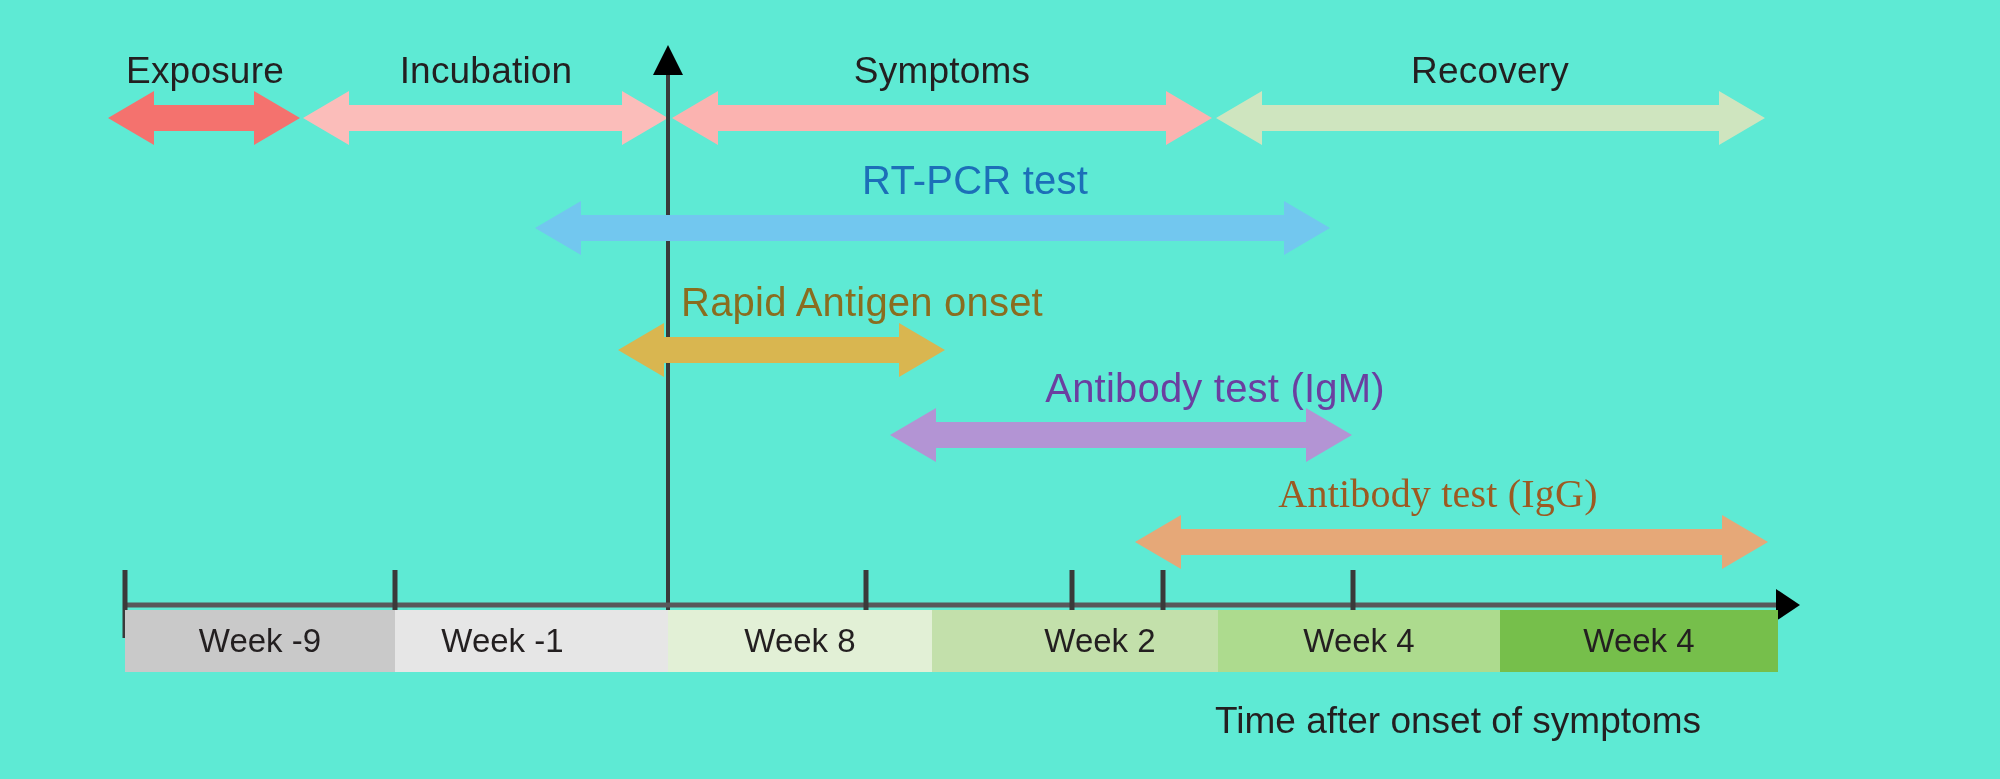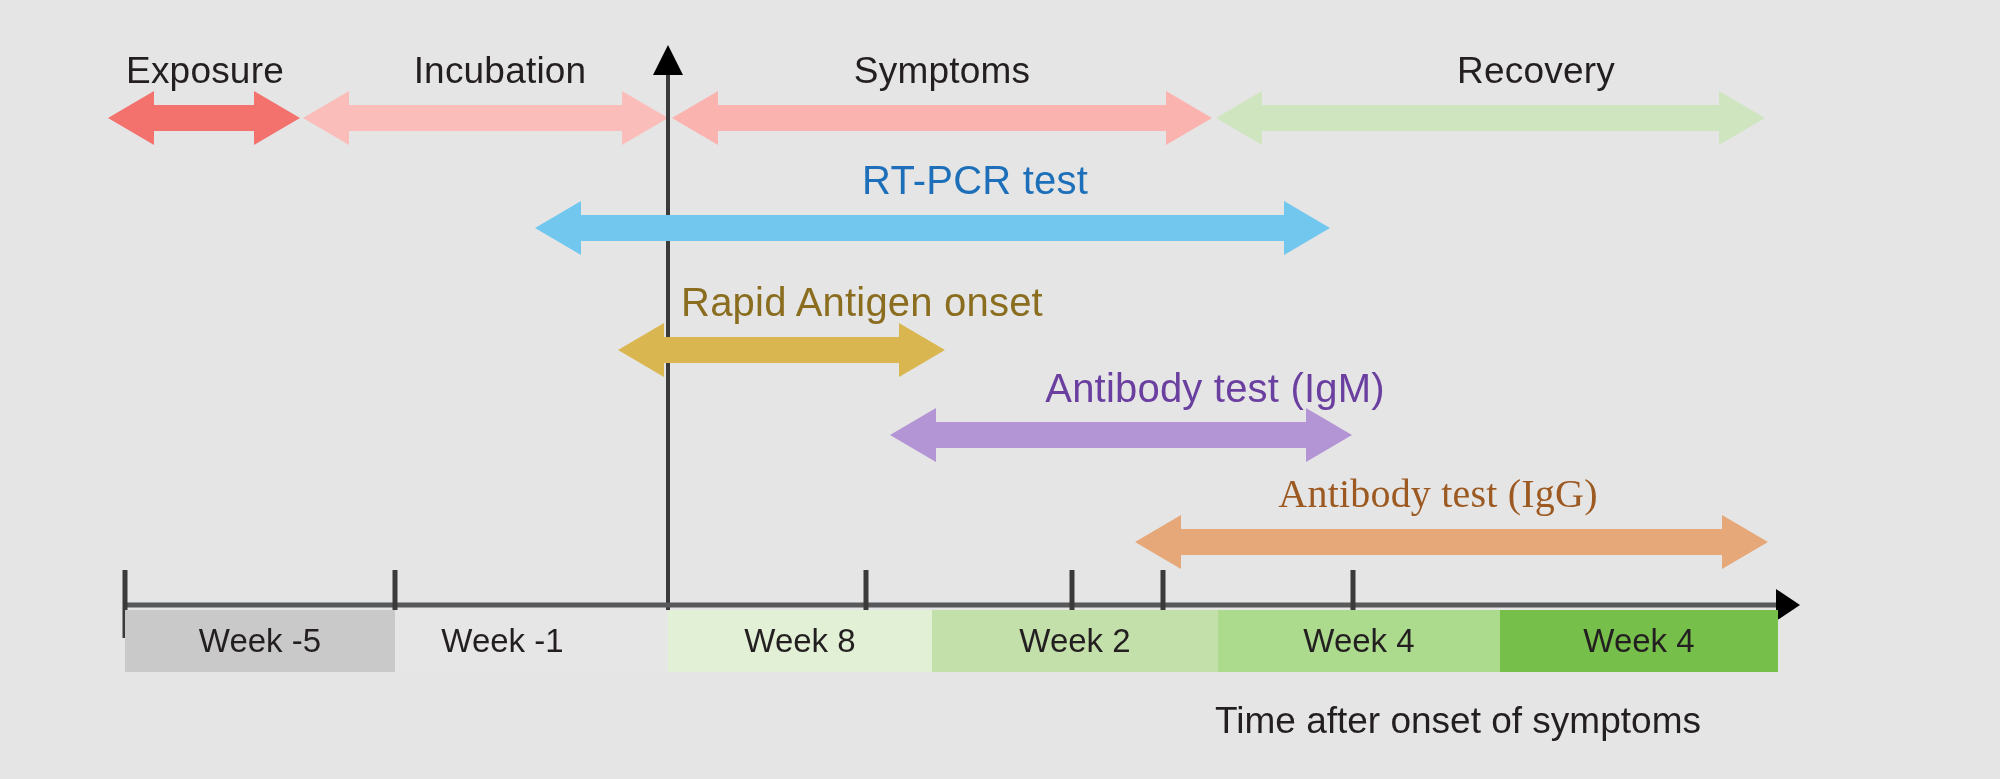--- a/index.html
+++ b/index.html
@@ -7,21 +7,21 @@
     padding: 0;
     background: #ffffff;
   }
   body {
     font-family: "Liberation Sans", sans-serif;
   }
   #stage {
     position: relative;
     width: 2000px;
     height: 779px;
-    background: #e5e5e5;
+    background: #5eead4;
     overflow: hidden;
   }
 
   .arrow-label {
     position: absolute;
     font-size: 40px;
     line-height: 1;
     white-space: nowrap;
     color: #231f20;
     letter-spacing: 0.2px;
@@ -77,35 +77,35 @@
       <line x1="125" y1="570" x2="125" y2="638" stroke="#3a3a3a" stroke-width="5"></line>
       <line x1="395" y1="570" x2="395" y2="638" stroke="#3a3a3a" stroke-width="5"></line>
       <line x1="866" y1="570" x2="866" y2="638" stroke="#3a3a3a" stroke-width="5"></line>
       <line x1="1072" y1="570" x2="1072" y2="638" stroke="#3a3a3a" stroke-width="5"></line>
       <line x1="1163" y1="570" x2="1163" y2="638" stroke="#3a3a3a" stroke-width="5"></line>
       <line x1="1353" y1="570" x2="1353" y2="638" stroke="#3a3a3a" stroke-width="5"></line>
     </svg>
 
   <div id="labels">
       <div class="arrow-label phase-label" style="color: rgb(35, 31, 32); left: 205px; top: 52px; transform: translateX(-50%);">Exposure</div>
-      <div class="arrow-label phase-label" style="color: rgb(35, 31, 32); left: 486px; top: 52px; transform: translateX(-50%); margin-left: 14px;">Incubation</div>
+      <div class="arrow-label phase-label" style="color: rgb(35, 31, 32); left: 486px; top: 52px; transform: translateX(-50%);">Incubation</div>
       <div class="arrow-label phase-label" style="color: rgb(35, 31, 32); left: 942px; top: 52px; transform: translateX(-50%); text-align: right;">Symptoms</div>
-      <div class="arrow-label phase-label" style="color: rgb(35, 31, 32); left: 1490px; top: 52px; transform: translateX(-50%); margin-left: 46px;">Recovery</div>
+      <div class="arrow-label phase-label" style="color: rgb(35, 31, 32); left: 1490px; top: 52px; transform: translateX(-50%);">Recovery</div>
       <div class="arrow-label " style="color: rgb(28, 111, 184); left: 975px; top: 160px; transform: translateX(-50%);">RT-PCR test</div>
       <div class="arrow-label " style="color: rgb(138, 109, 31); left: 862px; top: 282px; transform: translateX(-50%);">Rapid Antigen onset</div>
       <div class="arrow-label " style="color: rgb(107, 63, 160); left: 1215px; top: 368px; transform: translateX(-50%);">Antibody test (IgM)</div>
       <div class="arrow-label " style="color: rgb(156, 90, 34); left: 1438px; top: 474px; transform: translateX(-50%); font-family: Liberation Serif, serif;">Antibody test (IgG)</div>
       <div class="band" style="left: 125px; top: 610px; width: 270px; height: 62px; background: rgb(201, 201, 201);"></div>
-      <div class="axis-band-label" style="left: 125px; top: 622px; width: 270px;">Week -5</div>
+      <div class="axis-band-label" style="left: 125px; top: 622px; width: 270px;">Week -9</div>
       <div class="band" style="left: 395px; top: 610px; width: 273px; height: 62px; background: rgb(230, 230, 230);"></div>
       <div class="axis-band-label" style="left: 388px; top: 622px; width: 229px;">Week -1</div>
       <div class="band" style="left: 668px; top: 610px; width: 264px; height: 62px; background: rgb(226, 240, 214);"></div>
       <div class="axis-band-label" style="left: 668px; top: 622px; width: 264px;">Week 8</div>
       <div class="band" style="left: 932px; top: 610px; width: 286px; height: 62px; background: rgb(195, 224, 171);"></div>
-      <div class="axis-band-label" style="left: 932px; top: 622px; width: 286px;">Week 2</div>
+      <div class="axis-band-label" style="left: 932px; top: 622px; width: 286px; padding-left: 25px;">Week 2</div>
       <div class="band" style="left: 1218px; top: 610px; width: 282px; height: 62px; background: rgb(173, 219, 142);"></div>
       <div class="axis-band-label" style="left: 1218px; top: 622px; width: 282px;">Week 4</div>
       <div class="band" style="left: 1500px; top: 610px; width: 278px; height: 62px; background: rgb(118, 191, 75);"></div>
       <div class="axis-band-label" style="left: 1500px; top: 622px; width: 278px;">Week 4</div>
       <div class="axis-caption" style="left: 1215px; top: 700px;">Time after onset of symptoms</div>
     </div>
 
 </div>
 
 </body></html>

